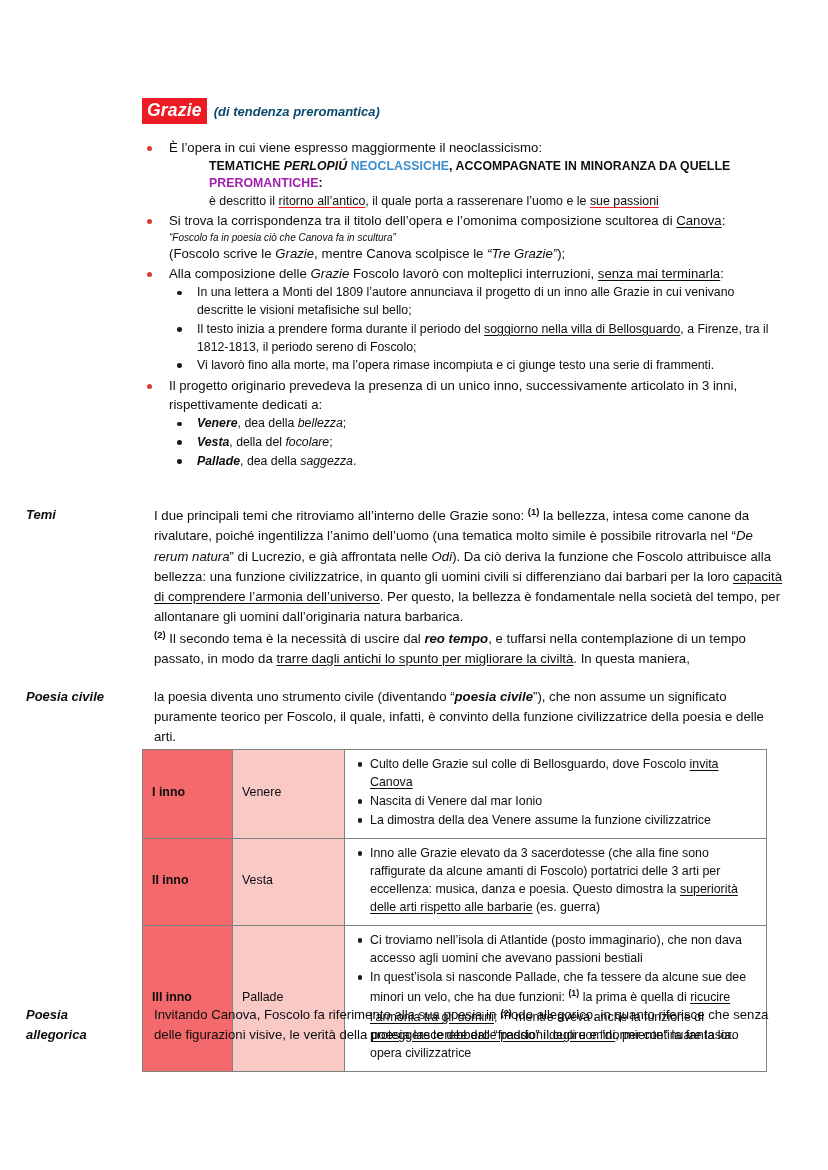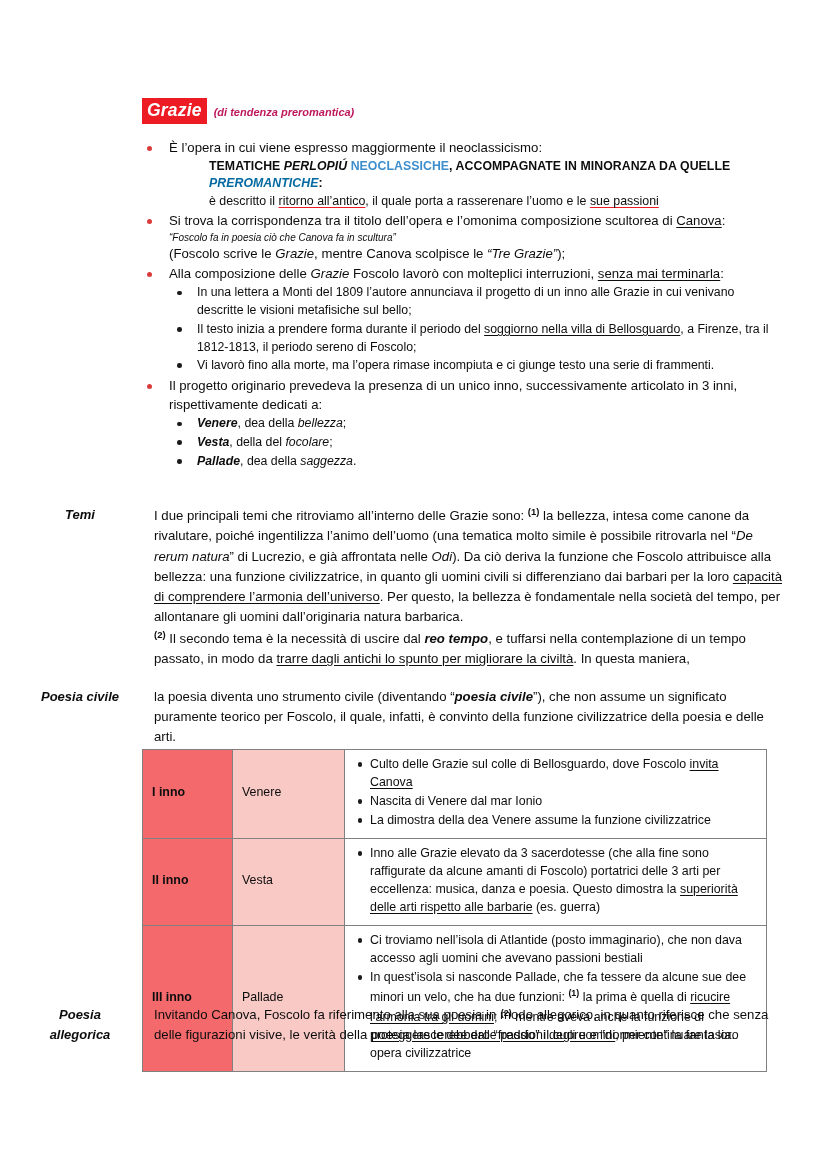--- a/index.html
+++ b/index.html
@@ -37,24 +37,24 @@
     background: #ED1C24;
     color: #ffffff;
     font-weight: bold;
     font-style: italic;
     font-size: 17.5px;
     line-height: 1.0;
     padding: 4px 5px 4px 5px;
     letter-spacing: 0.2px;
   }
   .title-sub {
-    color: #be185d;
+    color: #0c4a6e;
     font-style: italic;
     font-weight: bold;
-    font-size: 11px;
+    font-size: 13px;
   }
 
   
   .outline {
     position: absolute;
     left: 126px;
     top: 139px;
     width: 628px;
     font-size: 13.2px;
     line-height: 1.42;
@@ -92,42 +92,42 @@
   }
   .sub-block {
     padding-left: 40px;
     font-size: 12.3px;
     line-height: 1.44;
   }
   .sub-block .lead {
     font-weight: bold;
     letter-spacing: 0.06px;
   }
-  .pre-red { color: #0369a1; font-weight: bold; font-style: italic; }
+  .pre-red { color: #a21caf; font-weight: bold; }
   .neo-blue { color: #3C8ECD; font-weight: bold; }
   .plain-sub { font-weight: normal; font-size: 12.4px; }
 
   b, .b { font-weight: normal; }
   i, .i { font-style: italic; }
   .bi { font-weight: bold; font-style: italic; }
   .u { text-decoration: underline; text-underline-offset: 2px; }
   .ur { text-decoration: underline; text-decoration-color: #ED1C24; text-underline-offset: 2px; }
   .sup { font-size: 0.72em; vertical-align: super; font-weight: bold; }
 
   
   .para-block {
     position: absolute;
     left: 0;
     width: 828px;
   }
   .para-label {
     position: absolute;
     width: 108px;
     left: 10px;
-    text-align: center;
+    text-align: left;
     font-weight: bold;
     font-style: italic;
     font-size: 13px;
     line-height: 1.52;
   }
   .para-body {
     position: absolute;
     left: 138px;
     width: 628px;
     font-size: 13.2px;

